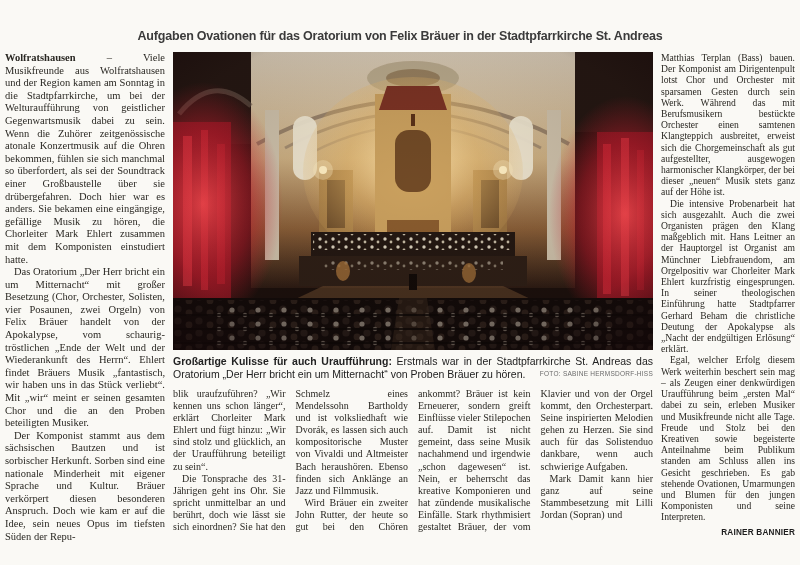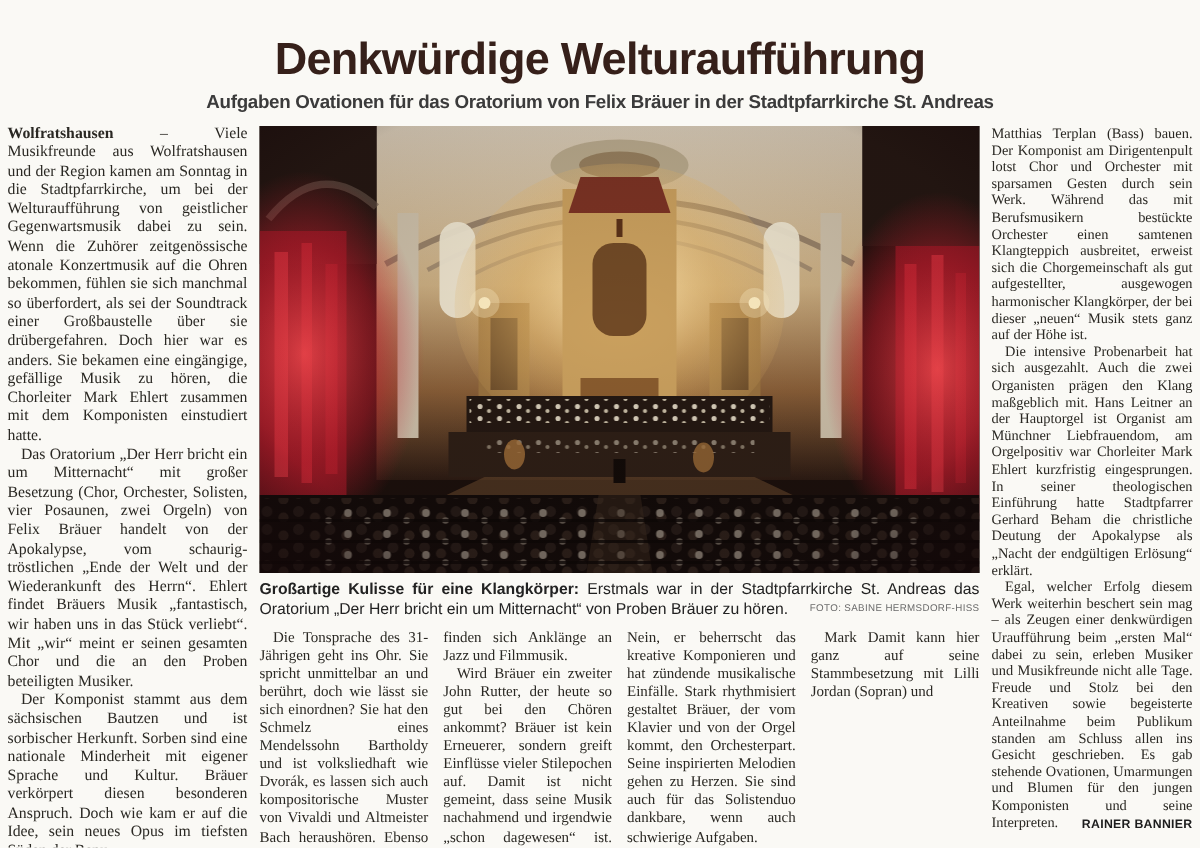--- a/index.html
+++ b/index.html
@@ -74,31 +74,30 @@
     font-size:10px; line-height:12.1px;
     color:#2a2823;
     overflow:hidden;
   }
   .byline{
     font-family:"Liberation Sans", sans-serif;
     font-weight:bold;
     font-size:8.2px;
     letter-spacing:0.2px;
     float:right;
-    margin-top:1px;
+    margin-top:16px;
     color:#1d1d1d;
   }
 </style>
 </head>
 <body>
 
 <div class="page">
 
   <header>
-    <h1 class="title">Denkwürdige Welturaufführung</h1>
     <h2 class="subtitle">Aufgaben Ovationen für das Oratorium von Felix Bräuer in der Stadtpfarrkirche St. Andreas</h2>
   </header>
 
   <div class="content">
 
     <div class="col-left">
       <p><b class="lead">Wolfratshausen</b><span> – Viele Musikfreunde aus Wolfratshausen und der Region kamen am Sonntag in die Stadtpfarrkirche, um bei der Welturaufführung von geistlicher Gegenwartsmusik dabei zu sein. Wenn die Zuhörer zeitgenössische atonale Konzertmusik auf die Ohren bekommen, fühlen sie sich manchmal so überfordert, als sei der Soundtrack einer Großbaustelle über sie drübergefahren. Doch hier war es anders. Sie bekamen eine eingängige, gefällige Musik zu hören, die Chorleiter Mark Ehlert zusammen mit dem Komponisten einstudiert hatte.</span></p>
       <p class="indent">Das Oratorium „Der Herr bricht ein um Mitternacht“ mit großer Besetzung (Chor, Orchester, Solisten, vier Posaunen, zwei Orgeln) von Felix Bräuer handelt von der Apokalypse, vom schaurig-tröstlichen „Ende der Welt und der Wiederankunft des Herrn“. Ehlert findet Bräuers Musik „fantastisch, wir haben uns in das Stück verliebt“. Mit „wir“ meint er seinen gesamten Chor und die an den Proben beteiligten Musiker.</p>
       <p class="indent">Der Komponist stammt aus dem sächsischen Bautzen und ist sorbischer Herkunft. Sorben sind eine nationale Minderheit mit eigener Sprache und Kultur. Bräuer verkörpert diesen besonderen Anspruch. Doch wie kam er auf die Idee, sein neues Opus im tiefsten Süden der Repu-</p>
     </div>
@@ -217,25 +216,26 @@
             <rect x="0" y="262" width="480" height="2" fill="#0c0706" opacity="0.8"></rect>
             <rect x="0" y="276" width="480" height="2" fill="#0c0706" opacity="0.8"></rect>
             <rect x="0" y="290" width="480" height="2" fill="#0c0706" opacity="0.8"></rect>
           </g>
 
           <rect width="480" height="298" fill="url(#vignette)"></rect>
         </svg>
       </div>
 
       <div class="caption">
-        <b>Großartige Kulisse für eine Klangkörper:</b><span> Erstmals war in der Stadtpfarrkirche St. Andreas das Oratorium „Der Herr bricht ein um Mitternacht“ von Proben Bräuer zu hören.</span>
+        <b>Großartige Kulisse für auch Uraufführung:</b><span> Erstmals war in der Stadtpfarrkirche St. Andreas das Oratorium „Der Herr bricht ein um Mitternacht“ von Proben Bräuer zu hören.</span>
         <span class="credit">FOTO: SABINE HERMSDORF-HISS</span>
       </div>
 
       <div class="bottom-cols">
+        <p>blik uraufzuführen? „Wir kennen uns schon länger“, erklärt Chorleiter Mark Ehlert und fügt hinzu: „Wir sind stolz und glücklich, an der Uraufführung beteiligt zu sein“.</p>
         <p class="indent">Die Tonsprache des 31-Jährigen geht ins Ohr. Sie spricht unmittelbar an und berührt, doch wie lässt sie sich einordnen? Sie hat den Schmelz eines Mendelssohn Bartholdy und ist volksliedhaft wie Dvorák, es lassen sich auch kompositorische Muster von Vivaldi und Altmeister Bach heraushören. Ebenso finden sich Anklänge an Jazz und Filmmusik.</p>
         <p class="indent">Wird Bräuer ein zweiter John Rutter, der heute so gut bei den Chören ankommt? Bräuer ist kein Erneuerer, sondern greift Einflüsse vieler Stilepochen auf. Damit ist nicht gemeint, dass seine Musik nachahmend und irgendwie „schon dagewesen“ ist. Nein, er beherrscht das kreative Komponieren und hat zündende musikalische Einfälle. Stark rhythmisiert gestaltet Bräuer, der vom Klavier und von der Orgel kommt, den Orchesterpart. Seine inspirierten Melodien gehen zu Herzen. Sie sind auch für das Solistenduo dankbare, wenn auch schwierige Aufgaben.</p>
         <p class="indent">Mark Damit kann hier ganz auf seine Stammbesetzung mit Lilli Jordan (Sopran) und</p>
       </div>
 
     </div>
 
     <div class="col-right">
       <p>Matthias Terplan (Bass) bauen. Der Komponist am Dirigentenpult lotst Chor und Orchester mit sparsamen Gesten durch sein Werk. Während das mit Berufsmusikern bestückte Orchester einen samtenen Klangteppich ausbreitet, erweist sich die Chorgemeinschaft als gut aufgestellter, ausgewogen harmonischer Klangkörper, der bei dieser „neuen“ Musik stets ganz auf der Höhe ist.</p>
       <p class="indent">Die intensive Probenarbeit hat sich ausgezahlt. Auch die zwei Organisten prägen den Klang maßgeblich mit. Hans Leitner an der Hauptorgel ist Organist am Münchner Liebfrauendom, am Orgelpositiv war Chorleiter Mark Ehlert kurzfristig eingesprungen. In seiner theologischen Einführung hatte Stadtpfarrer Gerhard Beham die christliche Deutung der Apokalypse als „Nacht der endgültigen Erlösung“ erklärt.</p>

